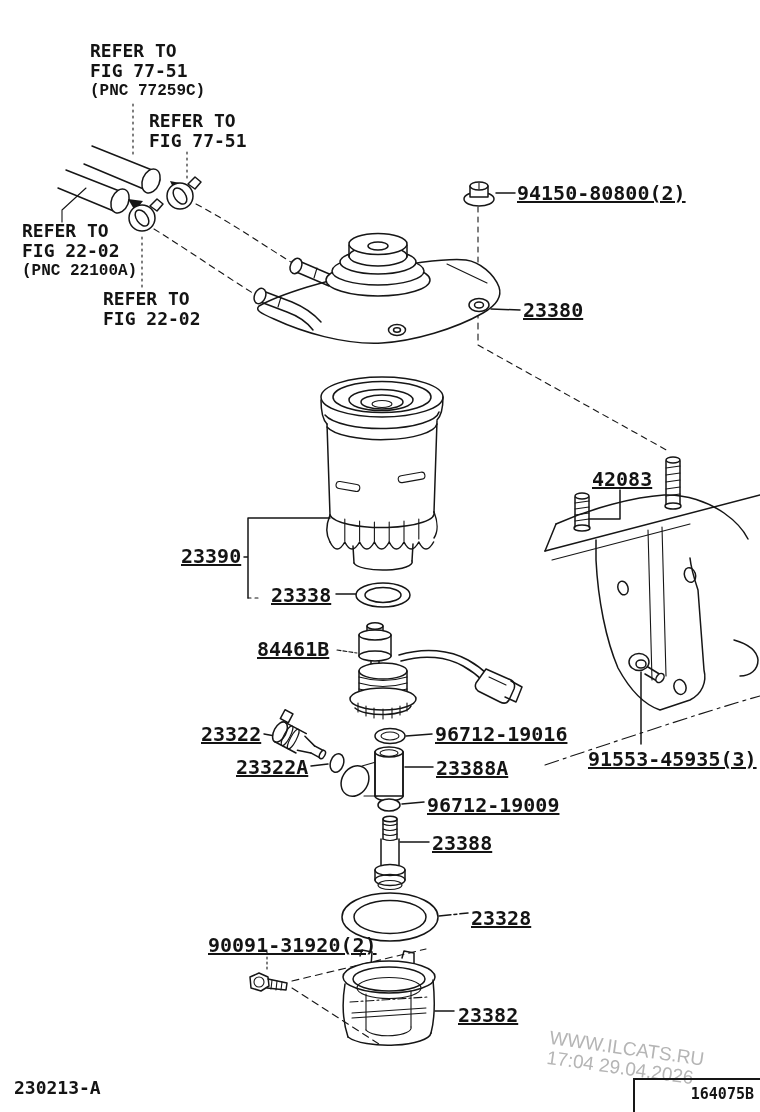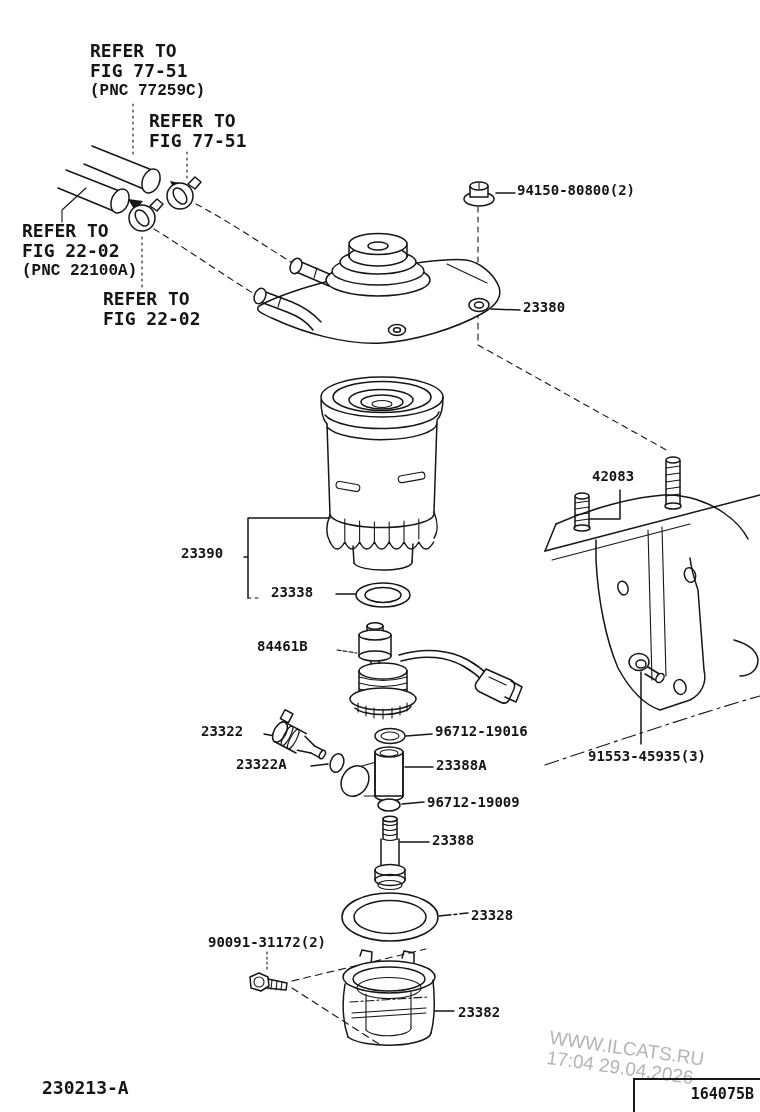--- a/index.html
+++ b/index.html
@@ -3,27 +3,27 @@
 <meta charset="utf-8">
 <style>
   html,body{margin:0;padding:0;background:#ffffff;}
   .canvas{position:relative;width:760px;height:1112px;background:#fff;overflow:hidden;
           font-family:"DejaVu Sans Mono","Liberation Mono",monospace;color:#141414;}
   svg.art{position:absolute;left:0;top:0;}
   svg.art *{stroke:#161616;fill:none;stroke-width:1.5;stroke-linecap:round;stroke-linejoin:round;}
   svg.art .w{fill:#ffffff;}
   svg.art .f{fill:#161616;stroke:none;}
   svg.art .thin{stroke-width:1.1;}
-  .plabel{position:absolute;font-weight:bold;font-size:14px;line-height:1.05;white-space:nowrap;cursor:pointer;}
+  .plabel{position:absolute;font-weight:bold;font-size:20px;line-height:1.05;white-space:nowrap;cursor:pointer;text-decoration:underline;}
   .note{position:absolute;font-weight:bold;font-size:18px;line-height:20px;white-space:nowrap;cursor:pointer;}
   .note .pnc{font-size:16px;font-family:Liberation Mono, monospace;}
   .wm{position:absolute;left:551px;top:1028px;font-family:"Liberation Sans",sans-serif;
       font-size:19px;line-height:20px;transform:rotate(8deg);transform-origin:left top;
       color:var(--wm,#b5b5b5);white-space:nowrap;}
-  .footer-code{position:absolute;left:14px;top:1077px;font-size:18px;font-weight:bold;margin-left:28px;}
+  .footer-code{position:absolute;left:14px;top:1077px;font-size:18px;font-weight:bold;}
   .corner-box{position:absolute;left:633px;top:1078px;width:119px;height:28px;
       border-top:2px solid #161616;border-left:2px solid #161616;
       text-align:right;padding:5px 8px 0 0;font-size:15px;font-weight:bold;}
 </style>
 </head>
 <body>
 
 <div class="canvas" style="color: rgb(20, 20, 20);">
 
   <svg class="art" width="760" height="1112" viewBox="0 0 760 1112">
@@ -287,21 +287,21 @@
   <div class="plabel" style="left:181px;top:546px">23390</div>
   <div class="plabel" style="left:271px;top:585px">23338</div>
   <div class="plabel" style="left:257px;top:639px">84461B</div>
   <div class="plabel" style="left:201px;top:724px">23322</div>
   <div class="plabel" style="left:435px;top:724px">96712-19016</div>
   <div class="plabel" style="left:236px;top:757px">23322A</div>
   <div class="plabel" style="left:436px;top:758px">23388A</div>
   <div class="plabel" style="left:427px;top:795px">96712-19009</div>
   <div class="plabel" style="left:432px;top:833px">23388</div>
   <div class="plabel" style="left:471px;top:908px">23328</div>
-  <div class="plabel" style="left:208px;top:935px">90091-31172(2)</div>
+  <div class="plabel" style="left:208px;top:935px">90091-31920(2)</div>
   <div class="plabel" style="left:458px;top:1005px">23382</div>
   <div class="plabel" style="left:588px;top:749px">91553-45935(3)</div>
 
   <div class="wm">
     <div>WWW.ILCATS.RU</div>
     <div>17:04 29.04.2026</div>
   </div>
 
   <div class="footer-code">230213-A</div>
   <div class="corner-box">

